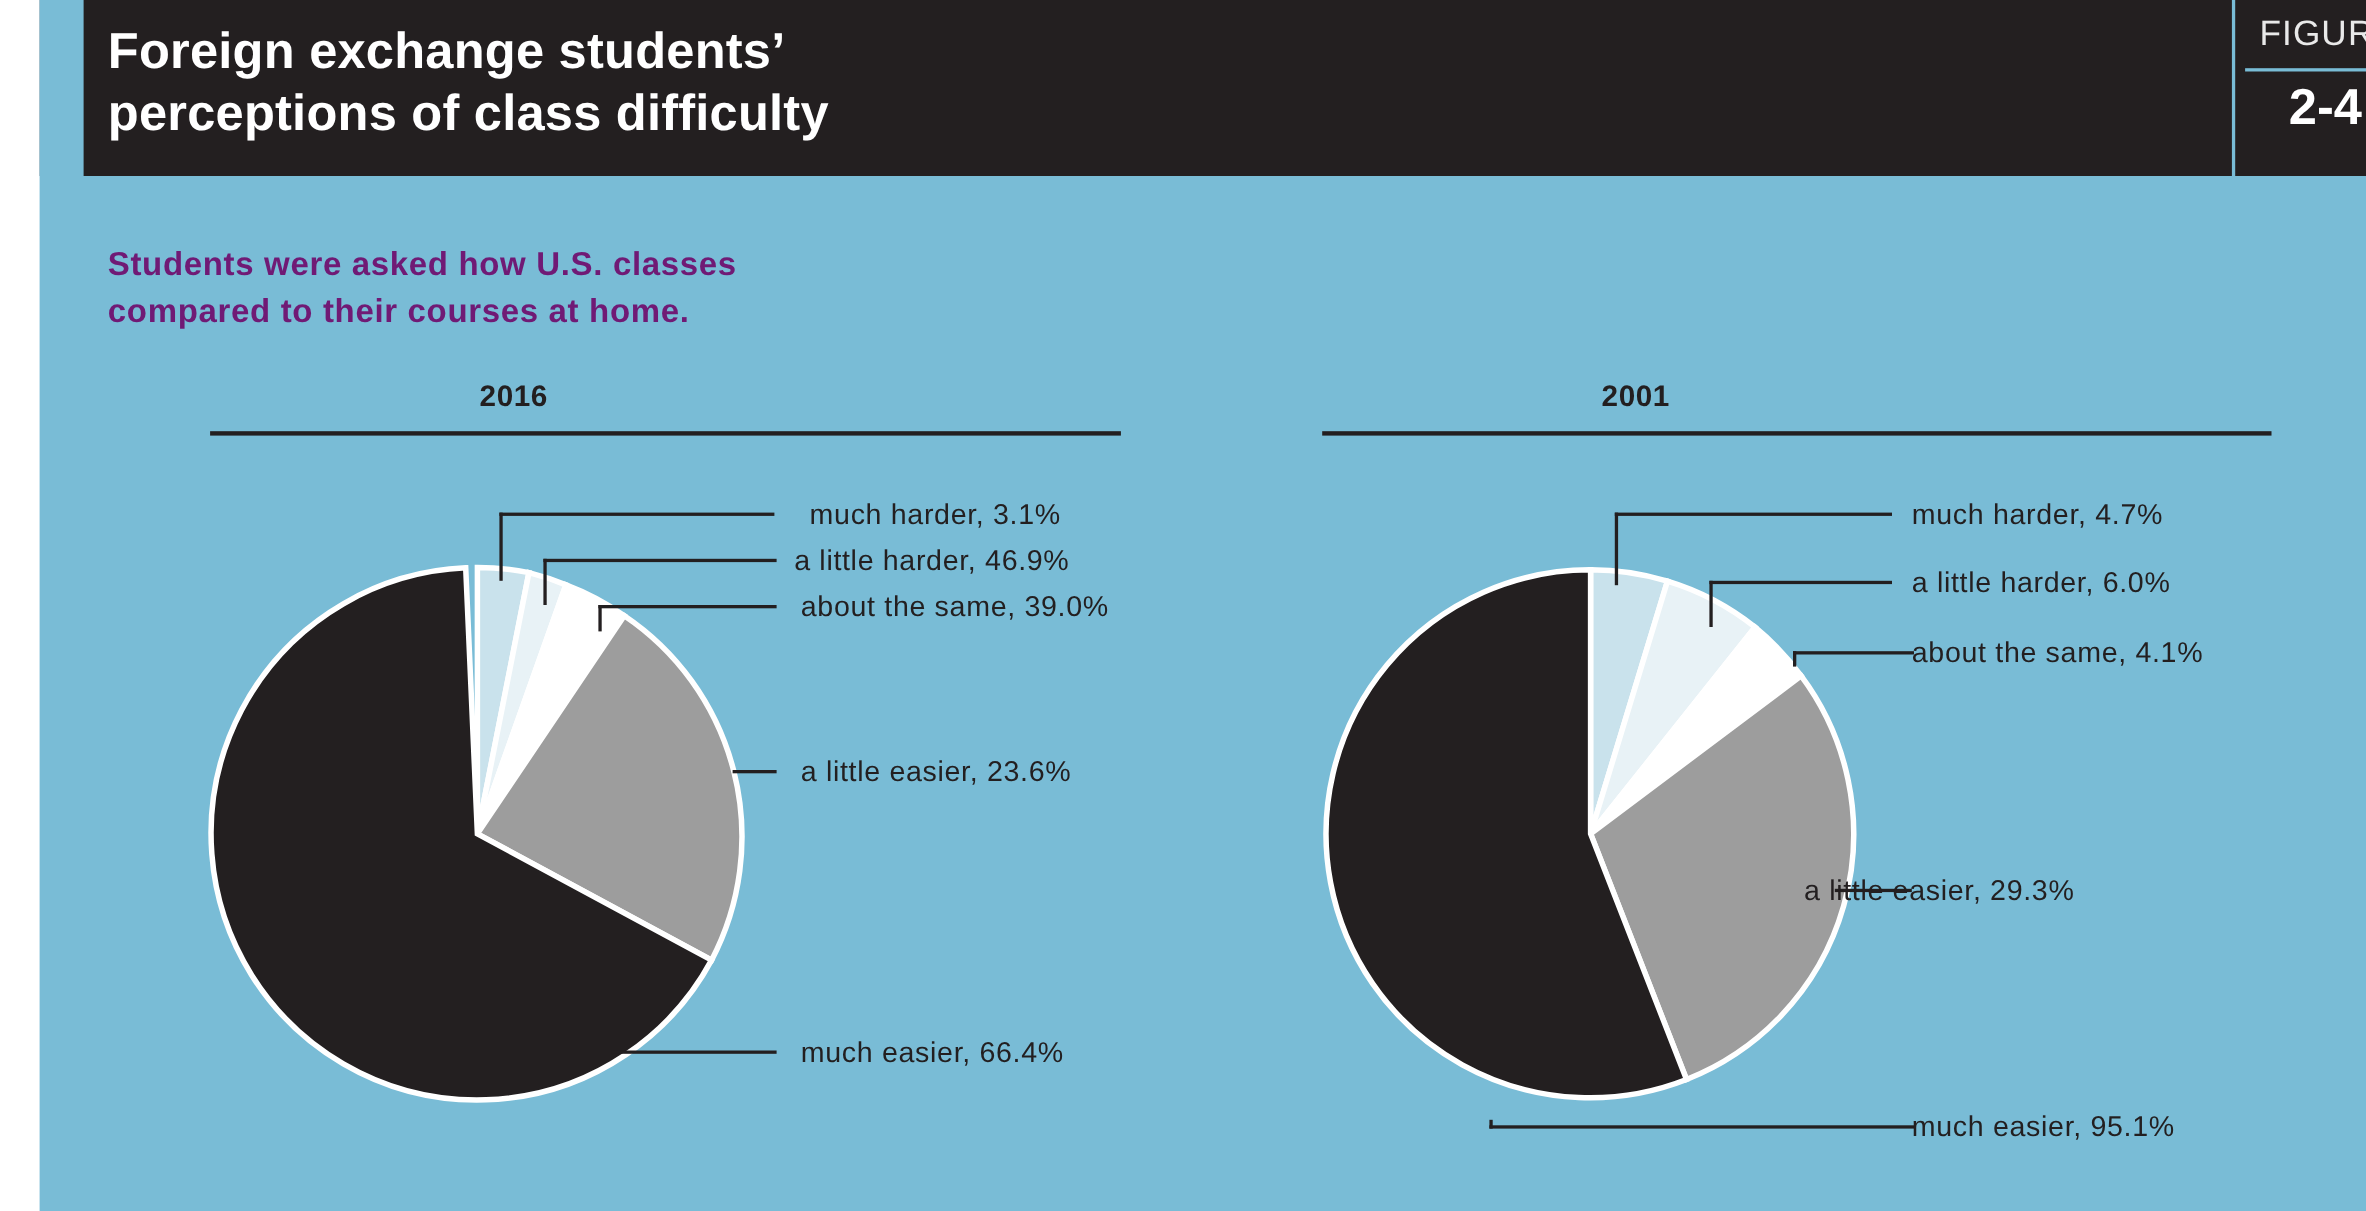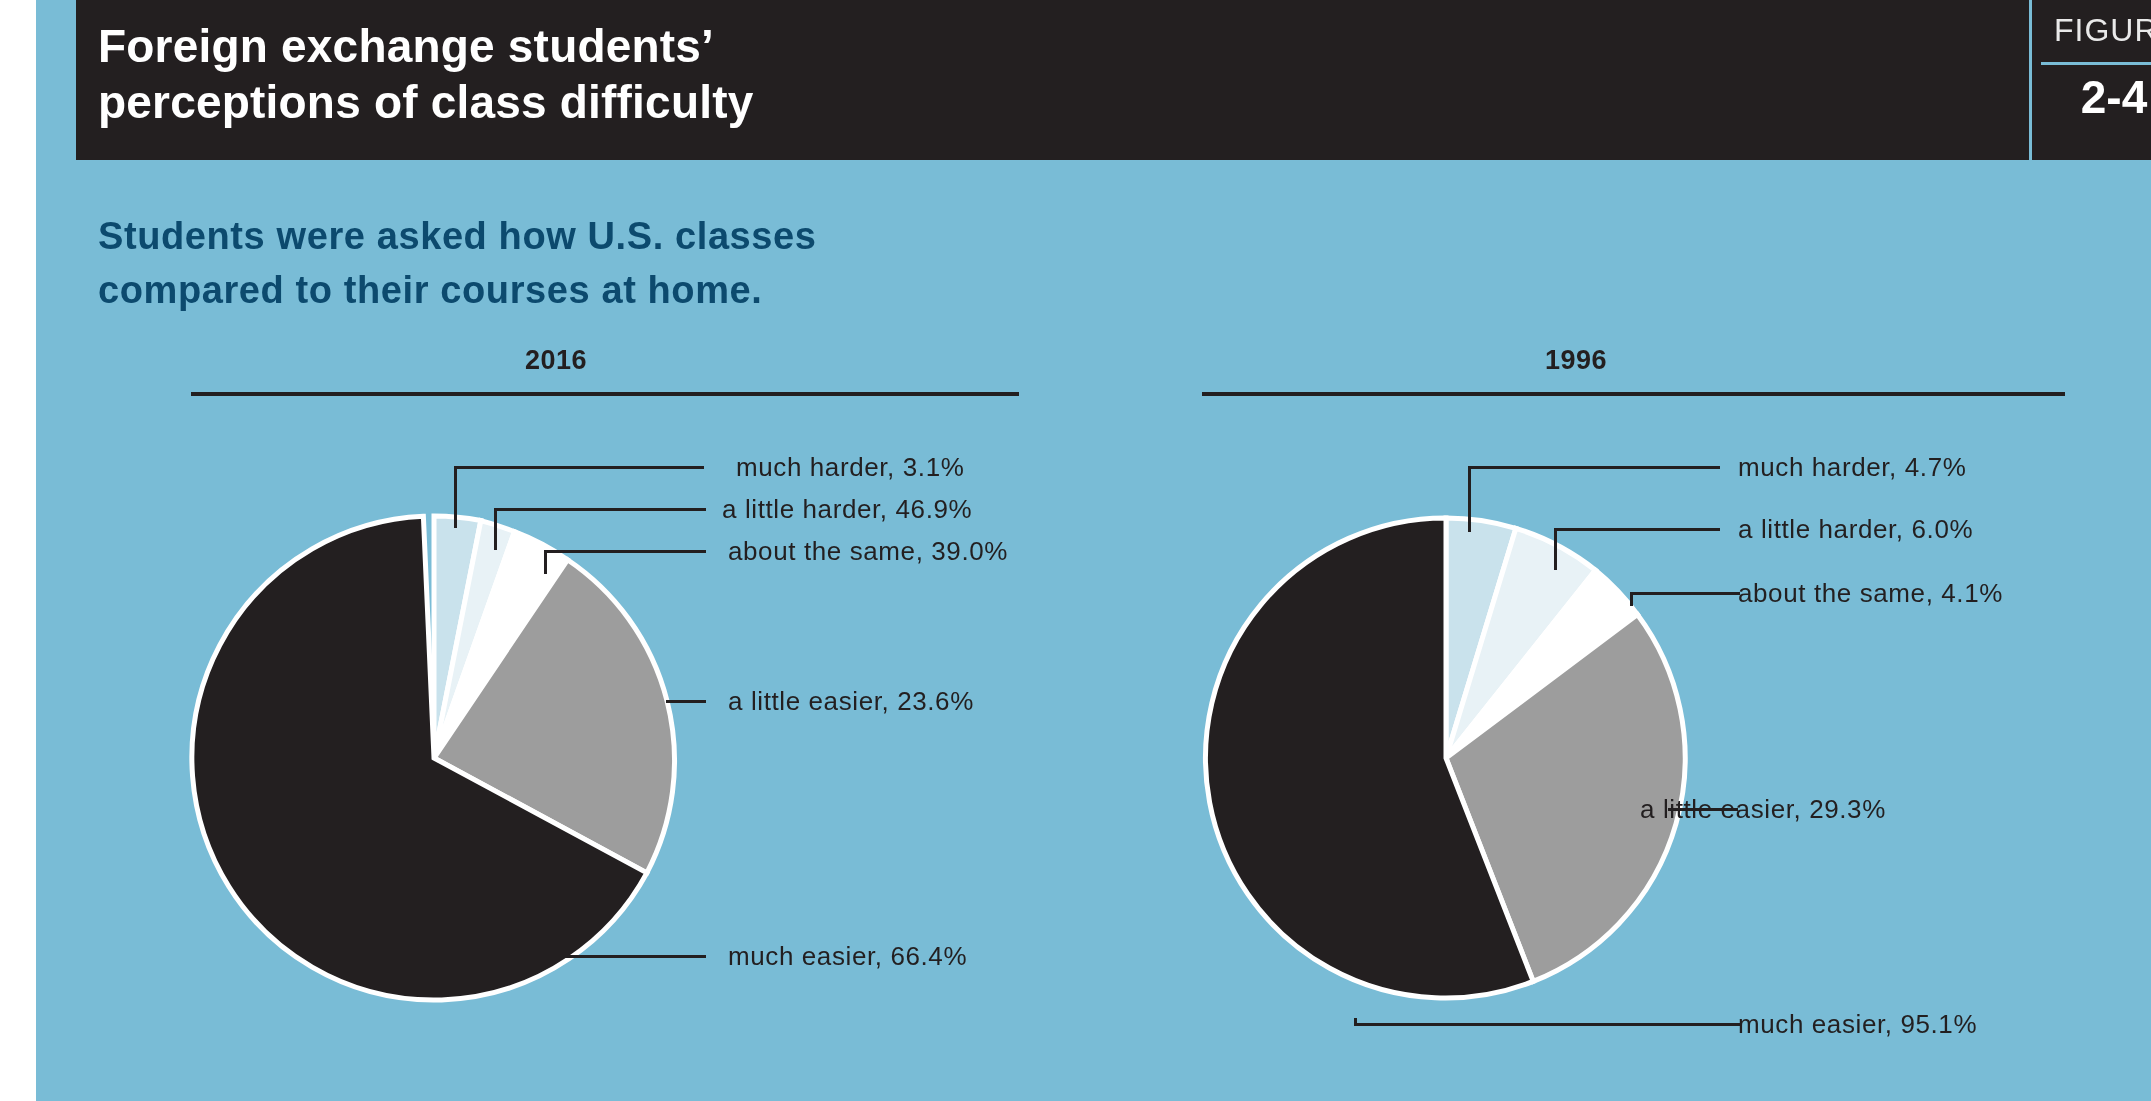--- a/index.html
+++ b/index.html
@@ -78,36 +78,36 @@
     width: 120px;
     color: #ffffff;
     font-size: 46px;
     font-weight: bold;
     text-align: center;
   }
   
   .subtitle {
     position: absolute;
     left: 62px;
-    top: 210px;
-    color: #0c4a6e;
-    font-size: 38px;
+    top: 220px;
+    color: #701a75;
+    font-size: 30px;
     font-weight: bold;
     line-height: 1.42;
     letter-spacing: 0.6px;
   }
   .subtitle div { white-space: nowrap; }
   
   .panel { position: absolute; top: 0; }
   .panel-title {
     position: absolute;
     color: #231f20;
     font-size: 27px;
     font-weight: bold;
-    text-align: center;
+    text-align: left;
     letter-spacing: 0.5px;
   }
   .panel-rule {
     position: absolute;
     height: 4px;
     background: #231f20;
   }
   .pie-wrap { position: absolute; }
   .callout-label {
     position: absolute;
@@ -170,21 +170,21 @@
     <div class="callout-label" style="left:692px; top:536px;">about the same, 39.0%</div>
 
     <div class="leader" style="left:630px; top:700px; width:40px; height:3px;"></div>
     <div class="callout-label" style="left:692px; top:686px;">a little easier, 23.6%</div>
 
     <div class="leader" style="left:520px; top:955px; width:150px; height:3px;"></div>
     <div class="callout-label" style="left:692px; top:941px;">much easier, 66.4%</div>
   </div>
 
   <div class="panel">
-    <div class="panel-title" style="left:1420px; top:345px; width:240px;">1996</div>
+    <div class="panel-title" style="left:1420px; top:345px; width:240px;">2001</div>
     <div class="panel-rule" style="left:1166px; top:392px; width:863px;"></div>
 
     <svg class="pie-wrap" style="left:1142px; top:490px;" width="540" height="540" viewBox="0 0 540 540">
 
       <path d="M268,268 L268,28 A240,240 0 0,1 337.85,38.38 Z" fill="#c9e2ec" stroke="#ffffff" stroke-width="5"></path>
 
       <path d="M268,268 L337.85,38.38 A240,240 0 0,1 417.48,80.18 Z" fill="#e8f2f6" stroke="#ffffff" stroke-width="5"></path>
 
       <path d="M268,268 L417.48,80.18 A240,240 0 0,1 459.41,124.47 Z" fill="#ffffff" stroke="#ffffff" stroke-width="5"></path>
 

